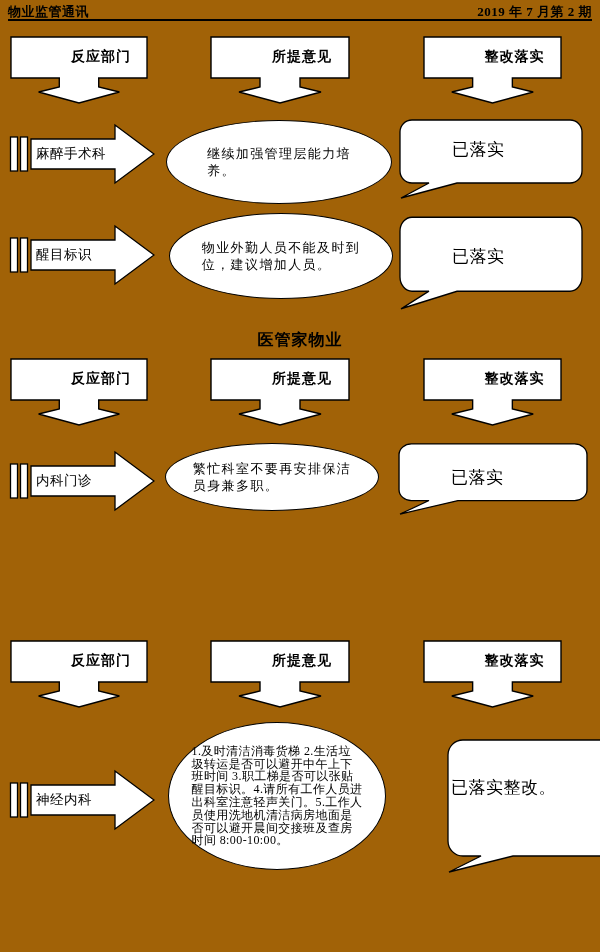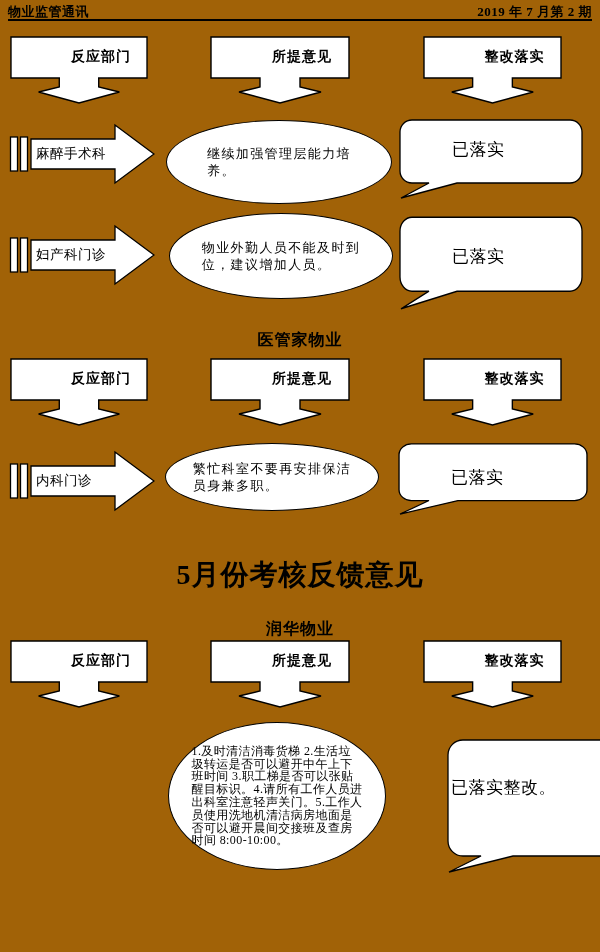--- a/index.html
+++ b/index.html
@@ -96,21 +96,21 @@
     </svg>
     <div class="bubble-text" style="top:19px;">已落实</div>
   </div>
 
   <div class="abs dept-arrow" style="left:9px;top:223px;">
     <svg width="146" height="64" viewBox="0 0 146 64">
       <rect class="sh2" x="1.5" y="15" width="7" height="34"></rect>
       <rect class="sh2" x="11.5" y="15" width="7" height="34"></rect>
       <path class="sh2" d="M22,17 H106 V3 L145,32 L106,61 V47 H22 Z"></path>
     </svg>
-    <div class="dept-label">妇产科门诊</div>
+    <div class="dept-label">醒目标识</div>
   </div>
   <div class="abs ellipse" style="left:169px;top:213px;width:222px;height:84px;">
     <div class="ellipse-text">物业外勤人员不能及时到
 位，建议增加人员。</div>
   </div>
   <div class="abs bubble" style="left:399px;top:216px;">
     <svg width="184" height="94" viewBox="0 0 184 80" preserveAspectRatio="none">
       <path class="sh2" d="M13,1 H171 A12,12 0 0 1 183,13 V52 A12,12 0 0 1 171,64 H58 L2,79 L30,64 H13 A12,12 0 0 1 1,52 V13 A12,12 0 0 1 13,1 Z"></path>
     </svg>
     <div class="bubble-text" style="top:29px;">已落实</div>
@@ -149,43 +149,49 @@
     <div class="ellipse-text">繁忙科室不要再安排保洁
 员身兼多职。</div>
   </div>
   <div class="abs bubble" style="left:398px;top:443px;">
     <svg width="190" height="72" viewBox="0 0 184 80" preserveAspectRatio="none">
       <path class="sh2" d="M13,1 H171 A12,12 0 0 1 183,13 V52 A12,12 0 0 1 171,64 H58 L2,79 L30,64 H13 A12,12 0 0 1 1,52 V13 A12,12 0 0 1 13,1 Z"></path>
     </svg>
     <div class="bubble-text" style="top:23px;">已落实</div>
   </div>
 
-  <div class="abs main-title" style="top:556px;">5月份考核反馈意见</div>
-
-  <div class="abs section-sub" style="top:619px;">润华物业</div>
+
 
   <div class="abs callout" style="left:10px;top:640px;width:138px;height:68px;">
     <svg width="138" height="68" viewBox="0 0 140 68" preserveAspectRatio="none">
       <path class="sh" d="M1,1 H139 V42 H90 V51 L111,56 L70,67 L29,56 L50,51 V42 H1 Z"></path>
     </svg>
     <div class="callout-label">反应部门</div>
   </div>
   <div class="abs callout" style="left:210px;top:640px;width:140px;height:68px;">
     <svg width="140" height="68" viewBox="0 0 140 68" preserveAspectRatio="none">
       <path class="sh" d="M1,1 H139 V42 H90 V51 L111,56 L70,67 L29,56 L50,51 V42 H1 Z"></path>
     </svg>
     <div class="callout-label">所提意见</div>
   </div>
   <div class="abs callout" style="left:423px;top:640px;width:139px;height:68px;">
     <svg width="139" height="68" viewBox="0 0 140 68" preserveAspectRatio="none">
       <path class="sh" d="M1,1 H139 V42 H90 V51 L111,56 L70,67 L29,56 L50,51 V42 H1 Z"></path>
     </svg>
     <div class="callout-label">整改落实</div>
   </div>
 
+  <div class="abs dept-arrow" style="left:9px;top:768px;">
+    <svg width="146" height="64" viewBox="0 0 146 64">
+      <rect class="sh2" x="1.5" y="15" width="7" height="34"></rect>
+      <rect class="sh2" x="11.5" y="15" width="7" height="34"></rect>
+      <path class="sh2" d="M22,17 H106 V3 L145,32 L106,61 V47 H22 Z"></path>
+    </svg>
+    <div class="dept-label">神经内科</div>
+  </div>
   <div class="abs ellipse" style="left:168px;top:722px;width:216px;height:146px;">
     <div class="ellipse-text dense">1.及时清洁消毒货梯 2.生活垃
 圾转运是否可以避开中午上下
 班时间 3.职工梯是否可以张贴
 醒目标识。4.请所有工作人员进
 出科室注意轻声关门。5.工作人
 员使用洗地机清洁病房地面是
 否可以避开晨间交接班及查房
 时间 8:00-10:00。</div>
   </div>

